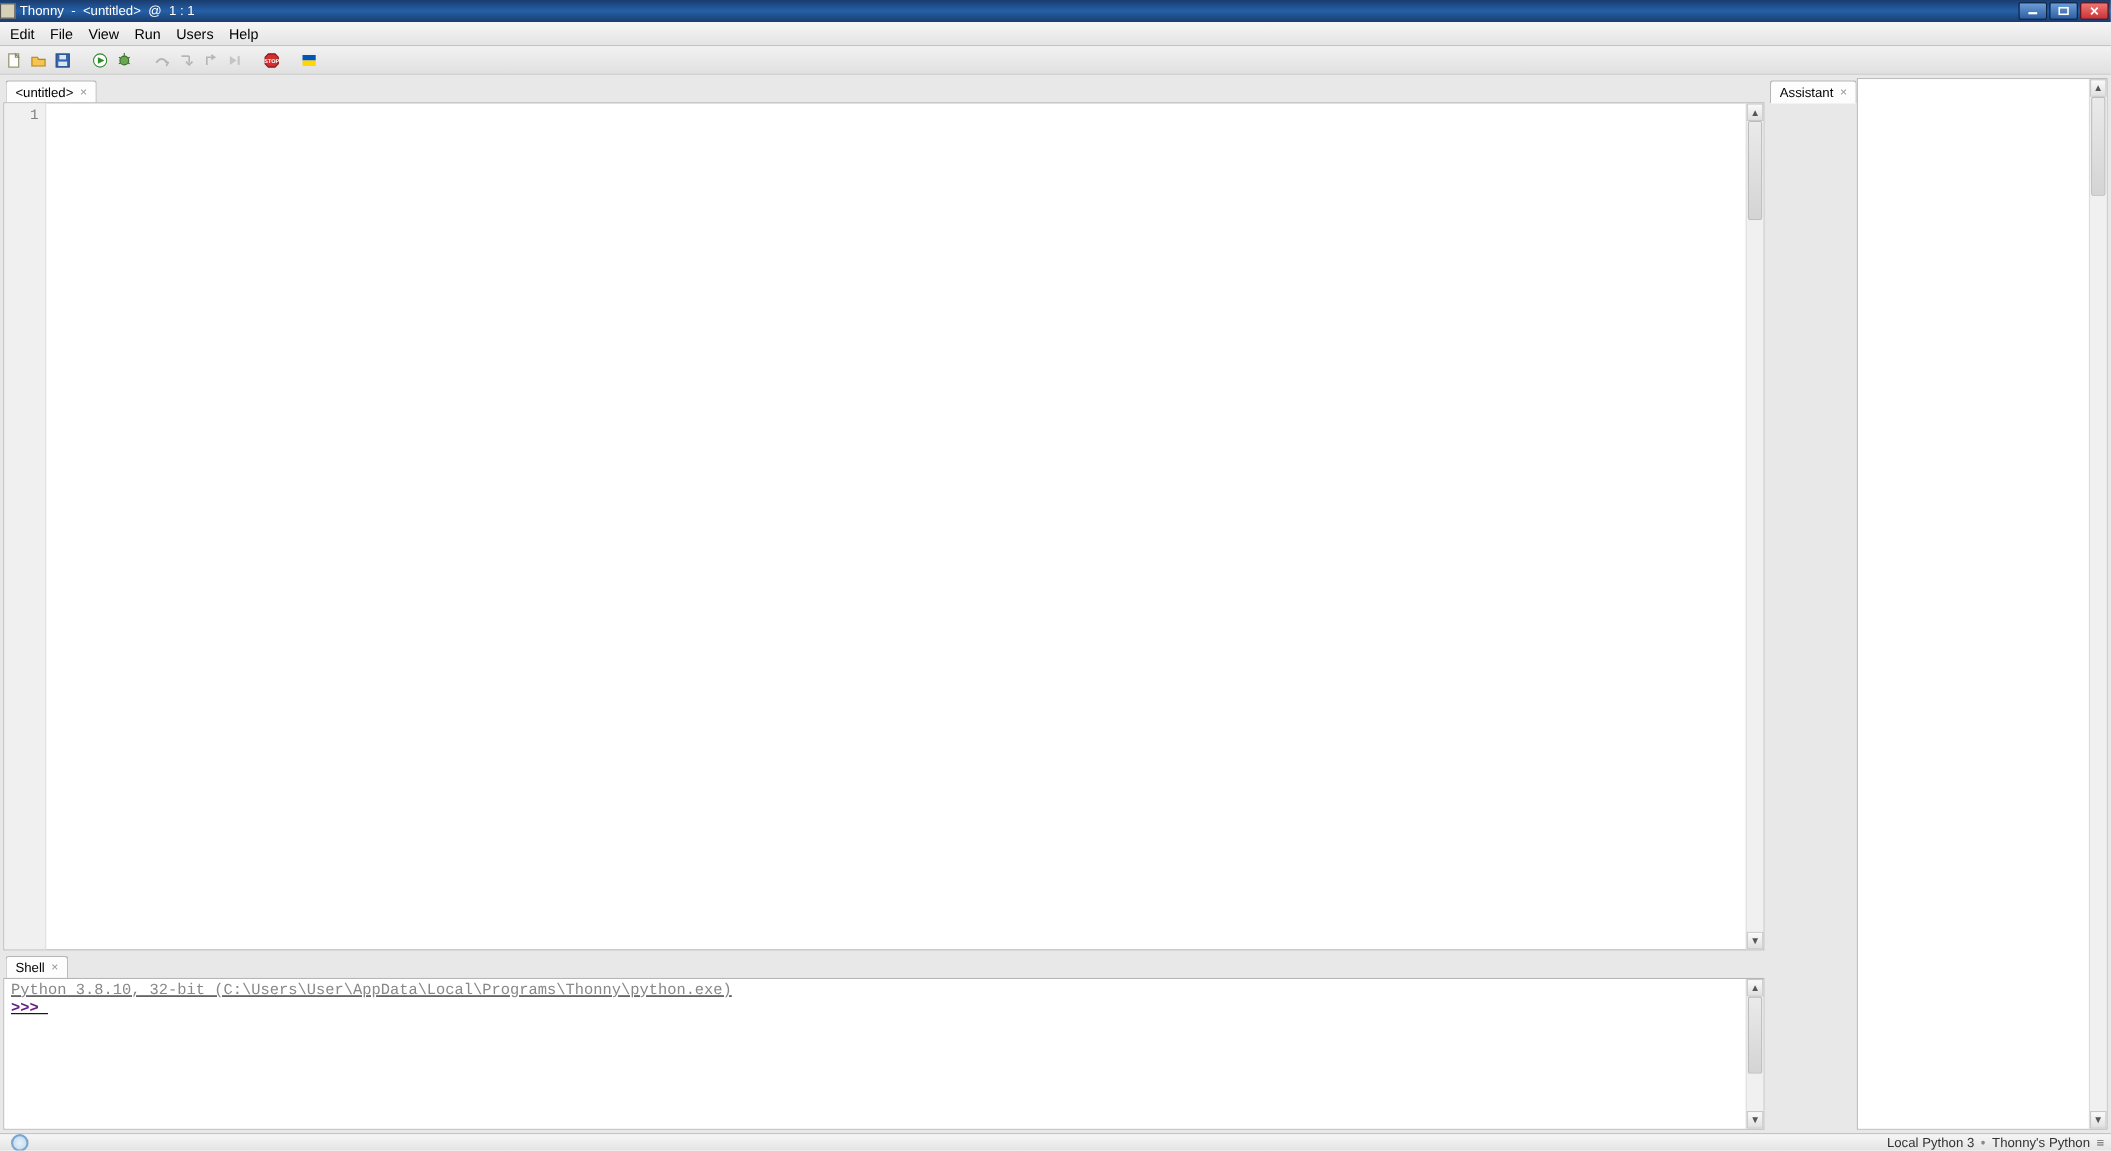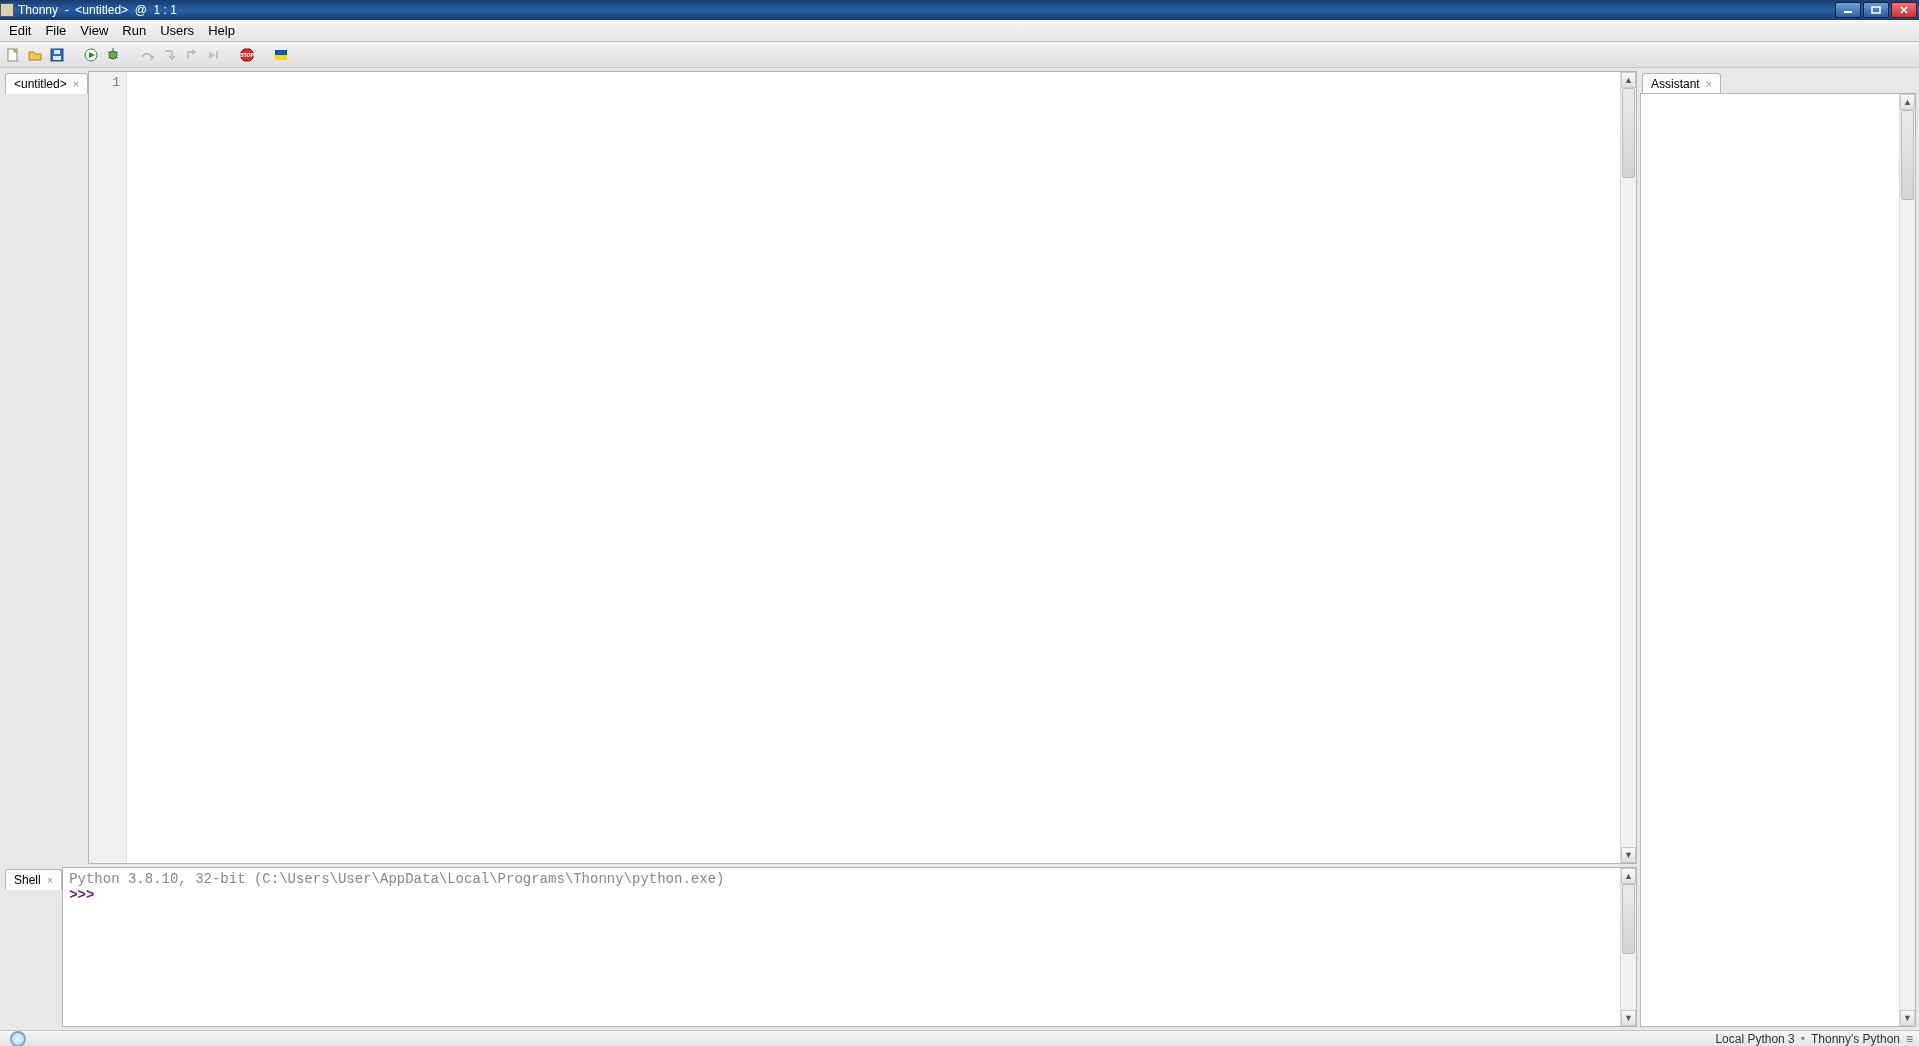--- a/index.html
+++ b/index.html
@@ -95,21 +95,21 @@
     flex: 1;
     display: flex;
     flex-direction: column;
     min-width: 0;
     gap: 3px;
   }
 
   
   .panel {
     display: flex;
-    flex-direction: row;
+    flex-direction: column;
     min-height: 0;
   }
   .tab-row {
     display: flex;
     align-items: flex-end;
     height: 22px;
     padding-left: 2px;
   }
   .tab {
     background: #fdfdfd;
@@ -182,26 +182,27 @@
   
   .shell-panel { height: 160px; }
   .shell-body {
     flex: 1;
     background: #fff;
     font-family: Consolas, "Courier New", monospace;
     font-size: 14px;
     padding: 3px 6px;
     white-space: pre;
     overflow: hidden;
+    text-decoration: underline;
   }
   .shell-info { color: #888; }
   .shell-prompt { color: #6a1e8a; font-weight: bold; }
 
   
-  .assistant-panel { width: 276px; display:flex; flex-direction:column; }
+  .assistant-panel { width: 309px; display:flex; flex-direction:row; }
   .assistant-body-wrap { flex:1; display:flex; }
   .assistant-body {
     flex:1;
     background:#fff;
   }
 
   
   .statusbar {
     height: 16px;
     background: linear-gradient(#f6f6f6,#e4e4e4);

